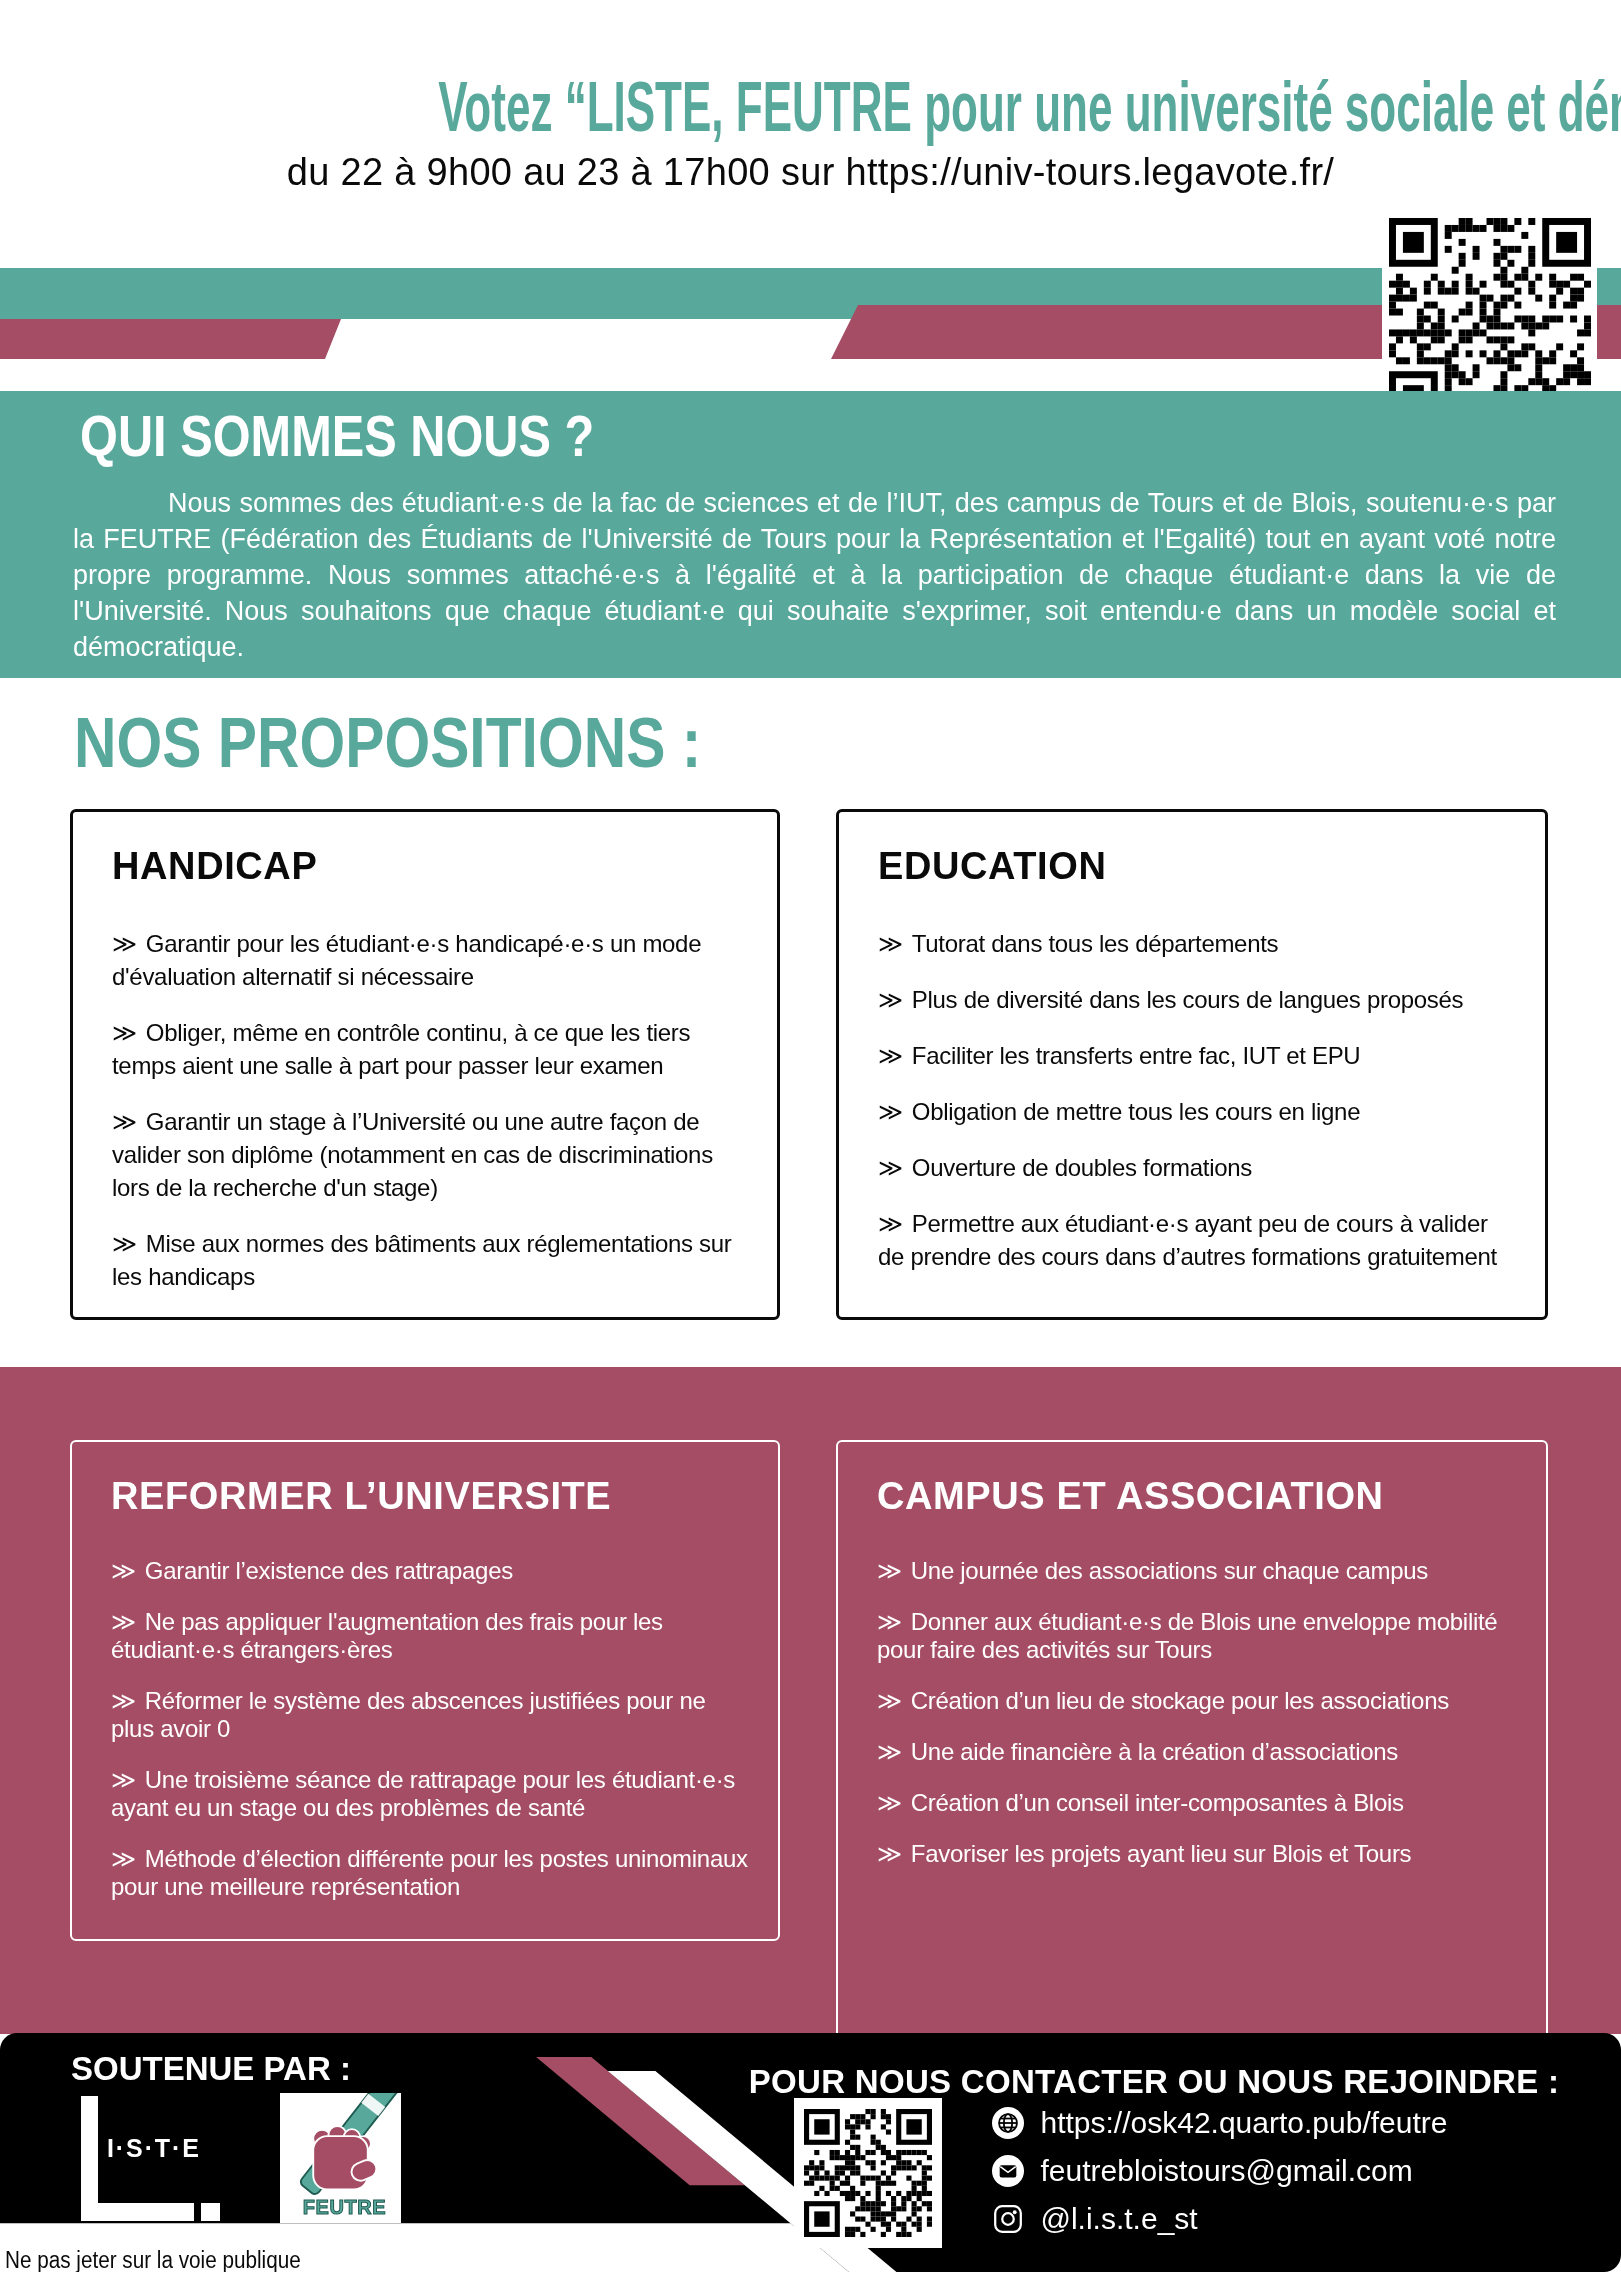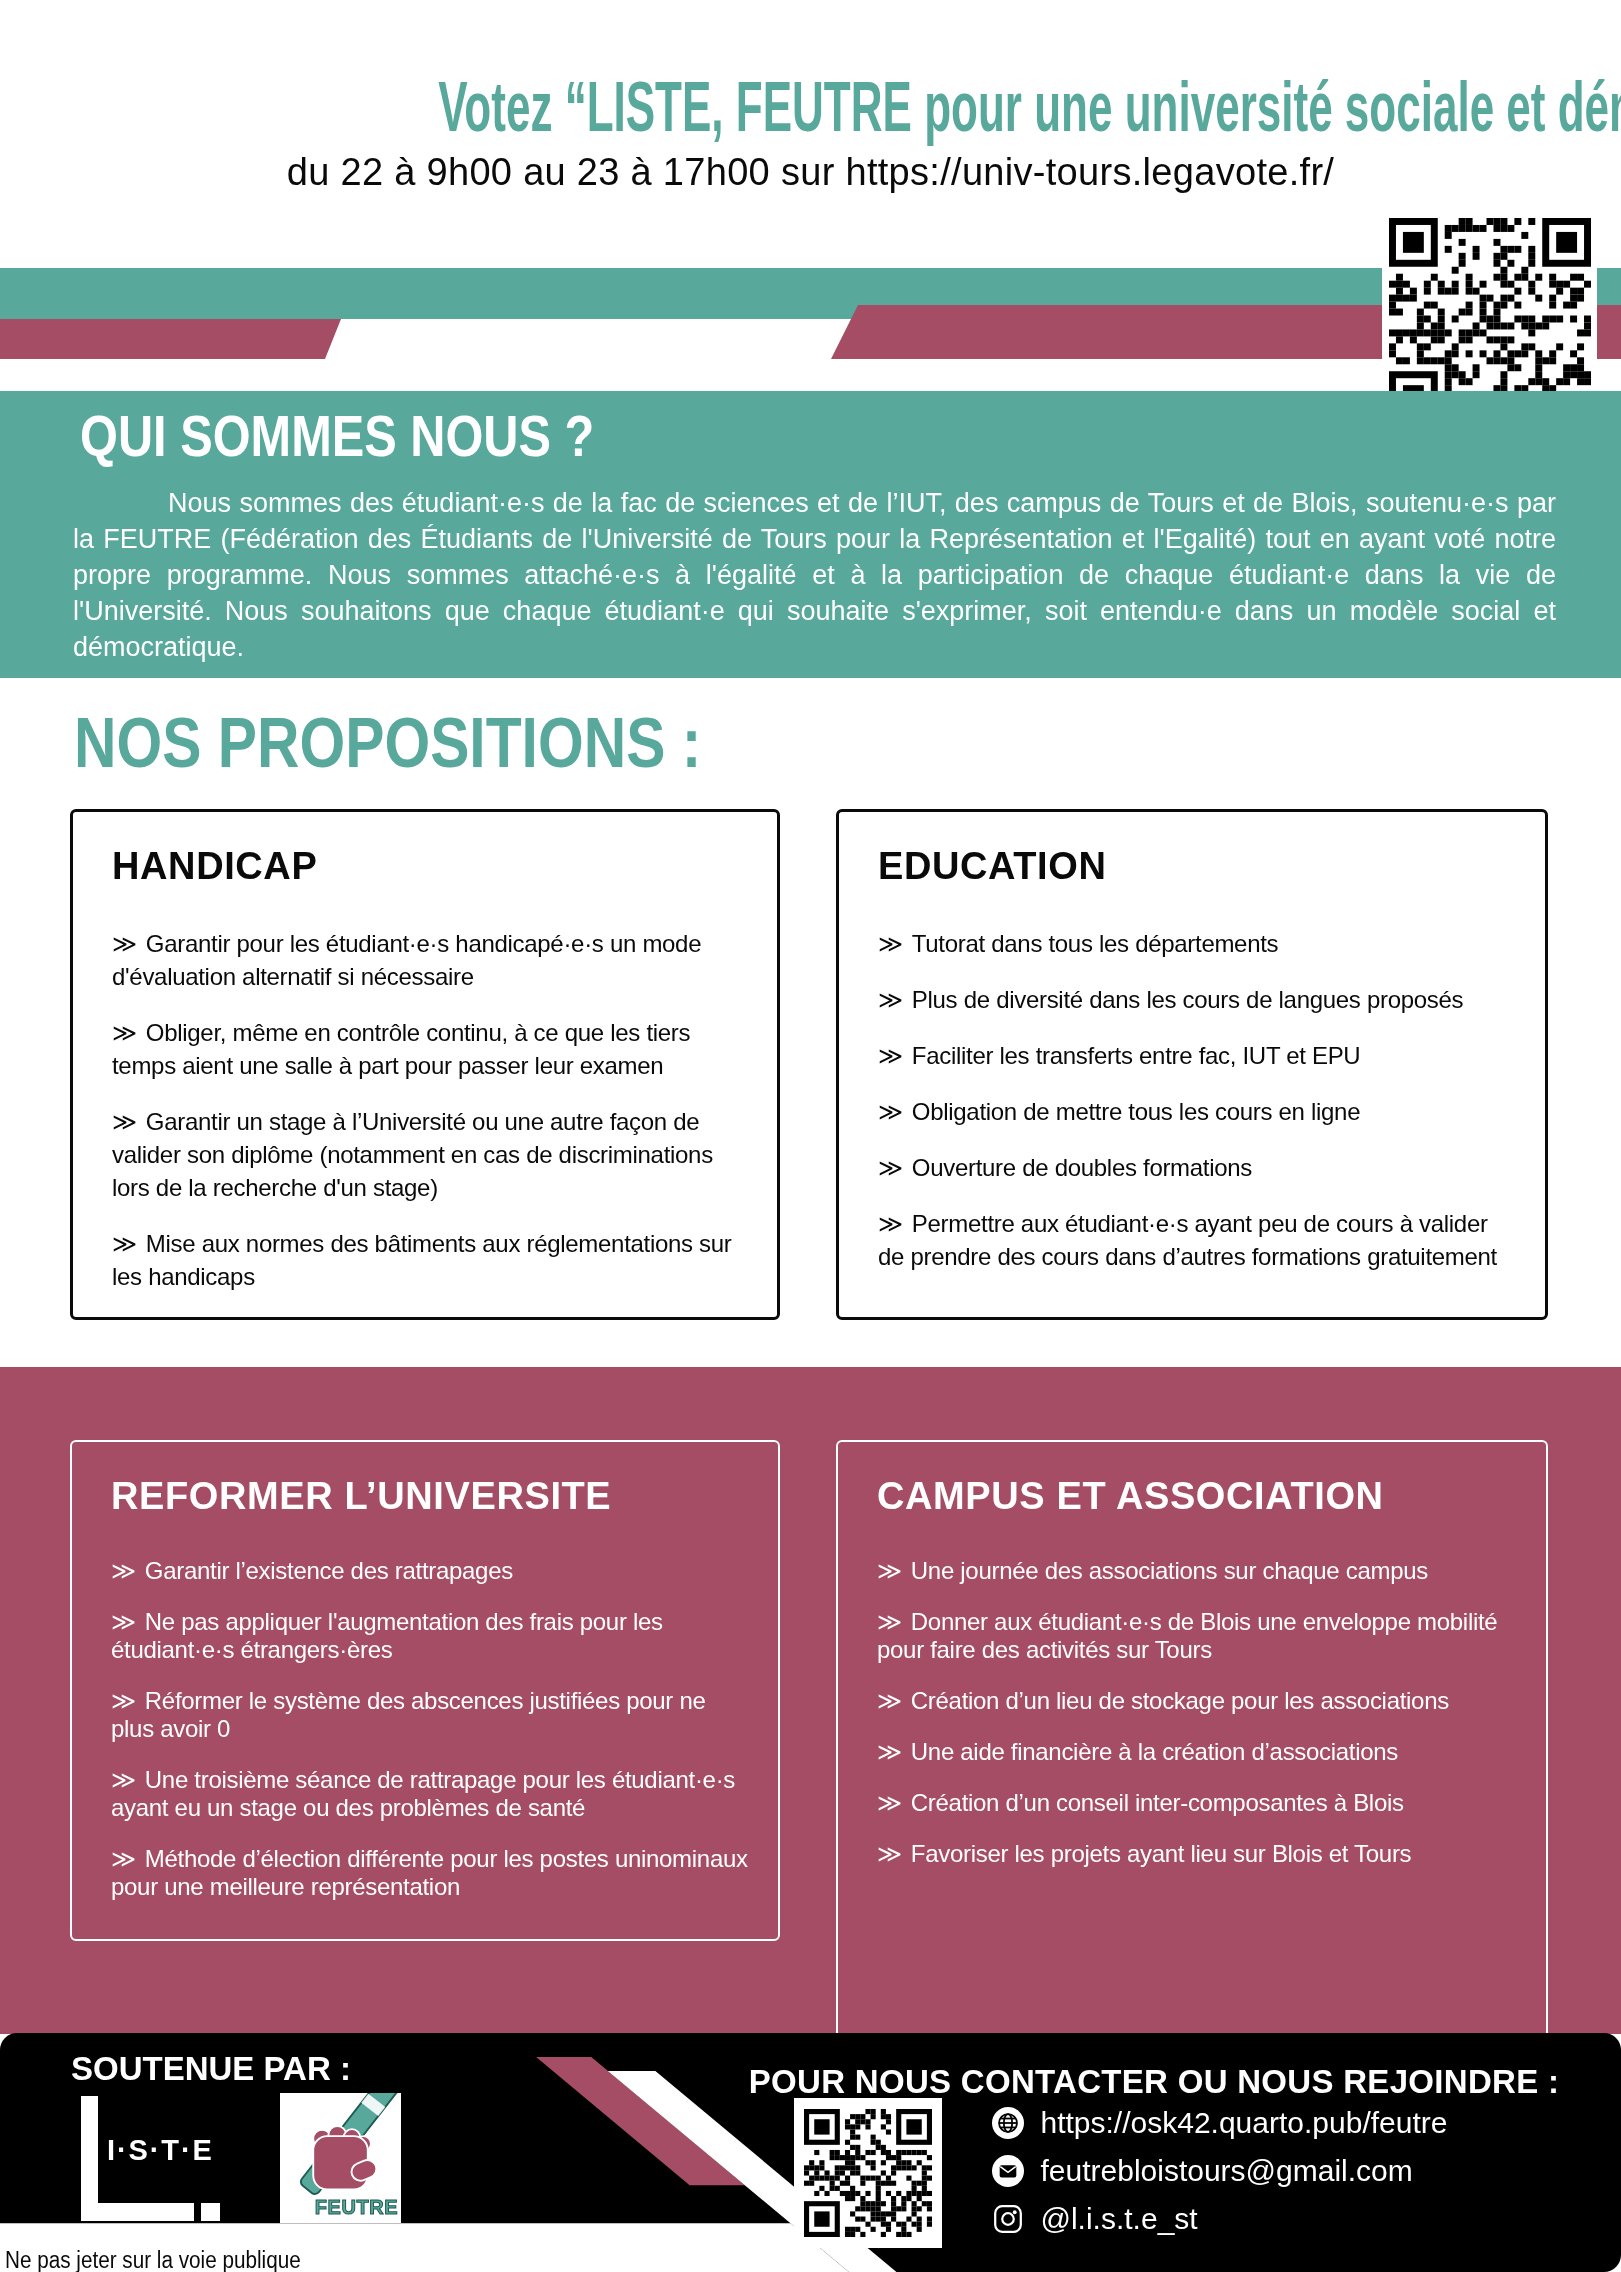--- a/index.html
+++ b/index.html
@@ -54,24 +54,24 @@
   #card-campus{left:836px;top:1440px;width:712px;height:649px;}
 
   
   .footer{position:absolute;top:2033px;left:0;width:1621px;height:239px;background:#000;color:#fff;border-radius:17px;}
   .footer .shapes{position:absolute;top:0;left:0;width:1621px;height:239px;}
   .supported-label{position:absolute;left:71px;top:16.5px;font-size:33px;font-weight:bold;}
   .liste-logo{position:absolute;left:75px;top:63px;width:146px;height:127px;}
   .liste-logo .l-vert{position:absolute;left:6.3px;top:0;width:16.5px;height:124px;background:#fff;}
   .liste-logo .l-horiz{position:absolute;left:6.3px;top:107px;width:113px;height:18px;background:#fff;}
   .liste-logo .l-dot{position:absolute;left:126px;top:107px;width:19px;height:18px;background:#fff;}
-  .liste-logo .l-text{position:absolute;left:32px;top:38px;font-size:29px;font-weight:bold;letter-spacing:1.9px;color:#fff;}
+  .liste-logo .l-text{position:absolute;left:32px;top:38px;font-size:25px;font-weight:bold;letter-spacing:1.9px;color:#fff;}
   .feutre-logo{position:absolute;left:280px;top:60px;width:121px;height:130px;background:#fff;overflow:hidden;}
   .feutre-logo svg{position:absolute;top:0;left:0;}
-  .feutre-logo .f-text{position:absolute;left:16px;bottom:3.8px;width:100%;text-align:center;
+  .feutre-logo .f-text{position:absolute;left:4px;bottom:3.8px;width:100%;text-align:center;
        font-size:20px;font-weight:bold;color:#58A89C;letter-spacing:0.6px;
        -webkit-text-stroke:1px #1d5a50;}
   .contact-heading{position:absolute;left:718px;top:30px;width:872px;text-align:center;
                    font-size:33px;font-weight:bold;letter-spacing:0.3px;}
   .qr-bottom{top:65px;left:794px;width:148px;height:150px;}
   .qr-bottom svg{width:128px;height:128px;}
   .contacts{position:absolute;left:992px;top:74px;display:flex;flex-direction:column;gap:16px;}
   .contact-row{display:flex;align-items:center;gap:16.5px;font-size:30px;height:32px;}
   .contact-row svg{flex:0 0 auto;}
   .disclaimer{position:absolute;left:5px;top:214px;font-size:23px;color:#0a0a0a;}

